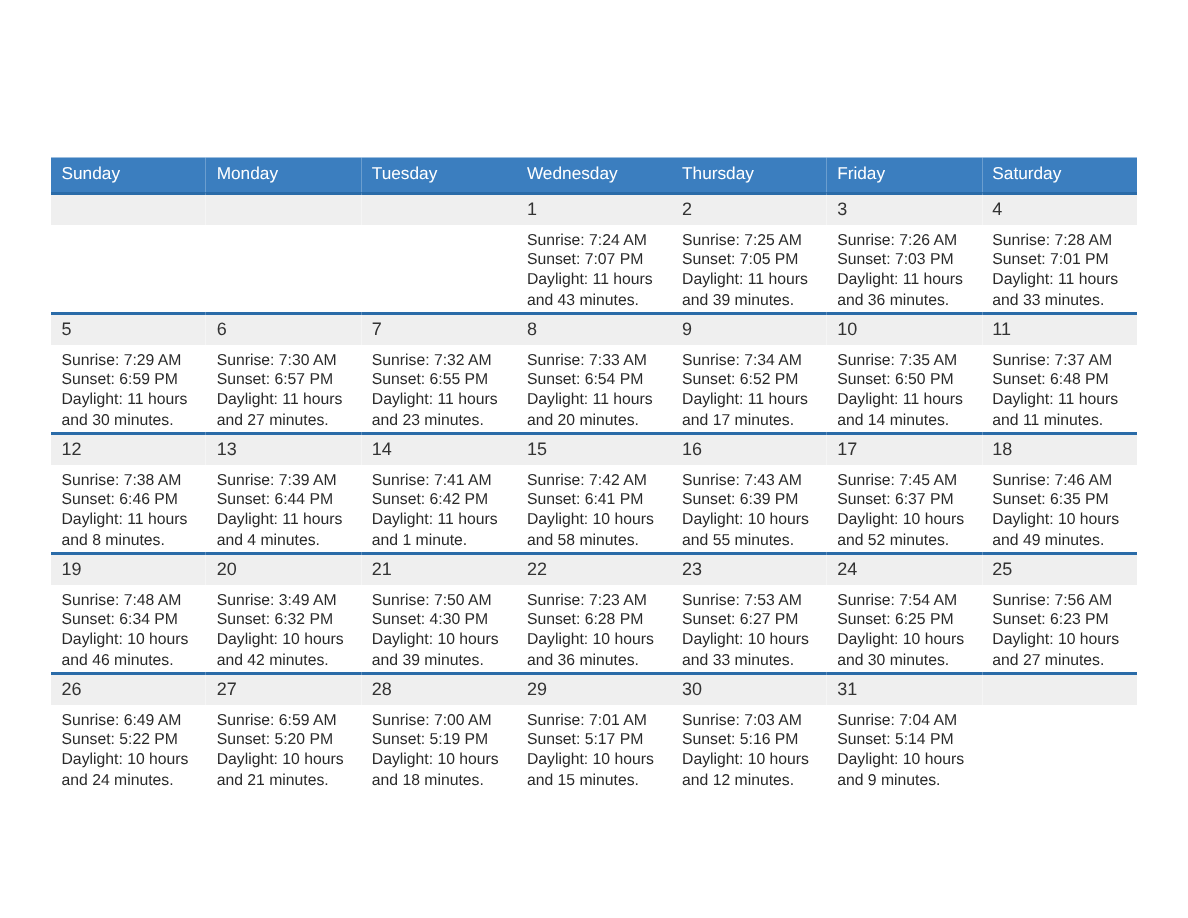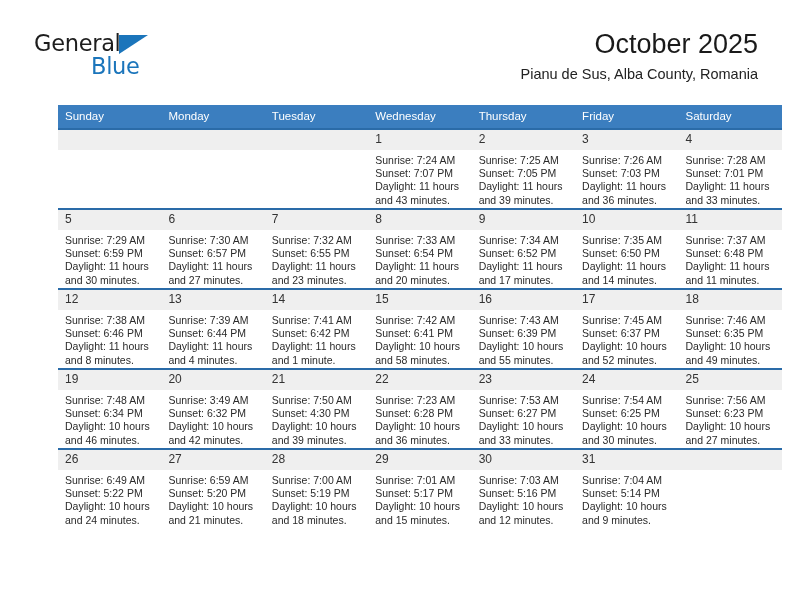--- a/index.html
+++ b/index.html
@@ -93,21 +93,20 @@
   .calendar {
     position: absolute;
     left: 34px;
     top: 105px;
     width: 724px;
   }
   table.cal {
     border-collapse: collapse;
     width: 724px;
     table-layout: fixed;
-    margin-left: 24px;
   }
   table.cal th {
     background: #3b7ebf;
     color: #ffffff;
     font-size: 11.5px;
     font-weight: 400;
     text-align: left;
     padding: 5px 0 6px 7px;
     height: 12px;
     border: none;
@@ -145,34 +144,20 @@
   }
   td.empty-cell .info {
     visibility: hidden;
   }
 </style>
 </head>
 <body>
 
 <div class="page">
 
-  <div class="header">
-
-    <div class="logo">
-      <span class="logo-general">General</span>
-      <span class="logo-triangle"></span>
-      <span class="logo-blue">Blue</span>
-    </div>
-
-    <div class="title-block">
-      <div class="cal-title">October 2025</div>
-      <div class="cal-subtitle">Pianu de Sus, Alba County, Romania</div>
-    </div>
-
-  </div>
 
   <div class="calendar">
     <table class="cal">
       <thead>
         <tr>
           <th>Sunday</th>
           <th>Monday</th>
           <th>Tuesday</th>
           <th>Wednesday</th>
           <th>Thursday</th>

